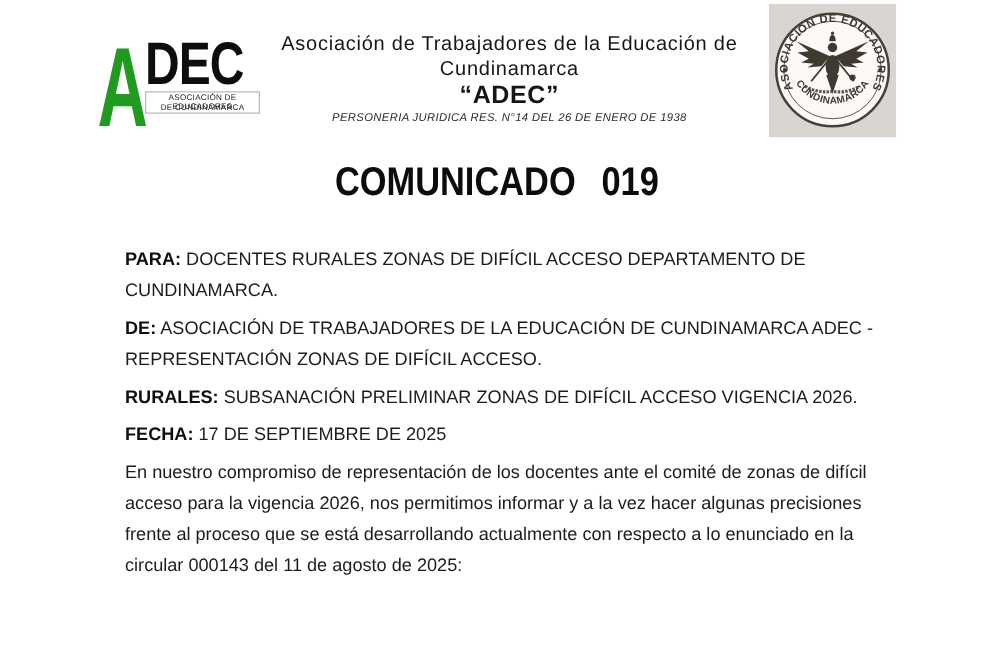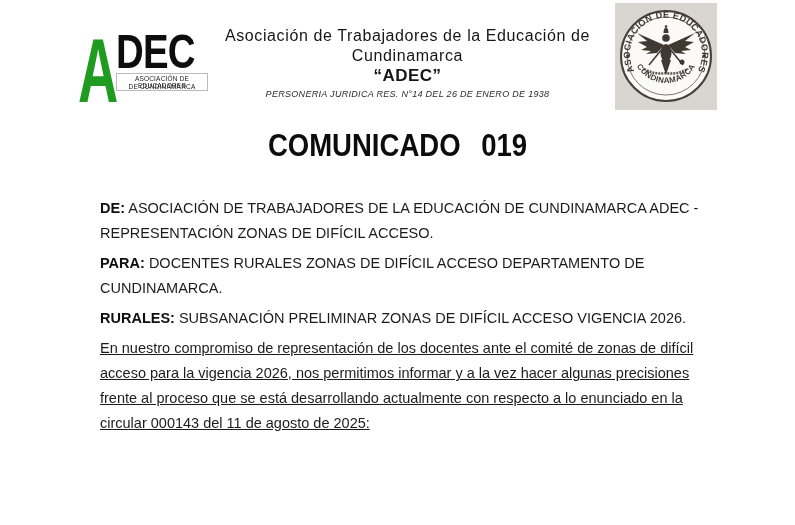--- a/index.html
+++ b/index.html
@@ -28,21 +28,21 @@
     font-size:6.5px; text-align:center; color:#222; letter-spacing:0.2px;
     border:0.5px solid #bbb; background:#fff; padding:1px 0;
   }
   .logo-sub2 {
     position:absolute; left:38px; top:55px; width:92px;
     font-size:6.5px; text-align:center; color:#222; letter-spacing:0.2px;
   }
 
   .org-block { position:absolute; left:205px; top:26px; width:405px; text-align:center; color:#161616; }
   .org-name { font-size:16px; line-height:20px; letter-spacing:0.6px; }
-  .org-acronym { font-size:17px; line-height:18px; font-weight:bold; margin-top:1px; letter-spacing:0.5px; }
+  .org-acronym { font-size:20px; line-height:18px; font-weight:bold; margin-top:1px; letter-spacing:0.5px; }
   .org-legal { font-size:9px; line-height:11px; margin-top:4px; letter-spacing:0.3px; color:#2a2a2a;font-style:italic; }
   .org-affiliation { font-size:11.5px; line-height:13px; font-weight:bold; margin-top:3px; letter-spacing:1px; }
 
   .seal { position:absolute; left:615px; top:3px; width:102px; height:107px; }
 
   
   .title {
     position:absolute; top:129px; left:0; width:795px; text-align:center;
     font-size:32px; line-height:32px; font-weight:bold; color:#0c0c0c;
     transform:scaleX(0.86); transform-origin:center top; white-space:nowrap;
@@ -50,21 +50,21 @@
   .title-num { margin-left:24px; }
 
   
   .letter {
     position:absolute; top:196px; left:100px; width:606px;
     font-size:14.5px; line-height:25px; color:#1c1c1c;
   }
   .field { margin:0 0 5px 0; }
   .field-label { font-weight:bold; color:#0f0f0f; }
   .greeting { margin:30px 0 5px 0; }
-  .body-par { margin:0;text-decoration:underline; }
+  .body-par { margin:0; }
 </style>
 </head>
 <body>
 
 <div class="page">
 
   <header class="letterhead">
 
     <div class="logo">
       <span class="logo-a">A</span>
@@ -111,19 +111,20 @@
           <path d="M29 66 Q 40 72 51 70 Q 62 72 73 66" stroke-width="2.5" stroke-dasharray="2 1" opacity="0.85"></path>
         </g>
       </svg>
     </div>
 
   </header>
 
   <h1 class="title"><span>COMUNICADO</span><span class="title-num">019</span></h1>
 
   <main class="letter">
+    <p class="field"><span class="field-label">PARA:</span> <span>DOCENTES RURALES ZONAS DE DIFÍCIL ACCESO DEPARTAMENTO DE CUNDINAMARCA.</span></p>
     <p class="field"><span class="field-label">DE:</span> <span>ASOCIACIÓN DE TRABAJADORES DE LA EDUCACIÓN DE CUNDINAMARCA ADEC - REPRESENTACIÓN ZONAS DE DIFÍCIL ACCESO.</span></p>
-    <p class="field"><span class="field-label">PARA:</span> <span>DOCENTES RURALES ZONAS DE DIFÍCIL ACCESO DEPARTAMENTO DE CUNDINAMARCA.</span></p>
     <p class="field"><span class="field-label">RURALES:</span> <span>SUBSANACIÓN PRELIMINAR ZONAS DE DIFÍCIL ACCESO VIGENCIA 2026.</span></p>
+    <p class="field"><span class="field-label">FECHA:</span> <span>17 DE SEPTIEMBRE DE 2025</span></p>
     <p class="body-par">En nuestro compromiso de representación de los docentes ante el comité de zonas de difícil acceso para la vigencia 2026, nos permitimos informar y a la vez hacer algunas precisiones frente al proceso que se está desarrollando actualmente con respecto a lo enunciado en la circular 000143 del 11 de agosto de 2025:</p>
   </main>
 
 </div>
 
 </body></html>

